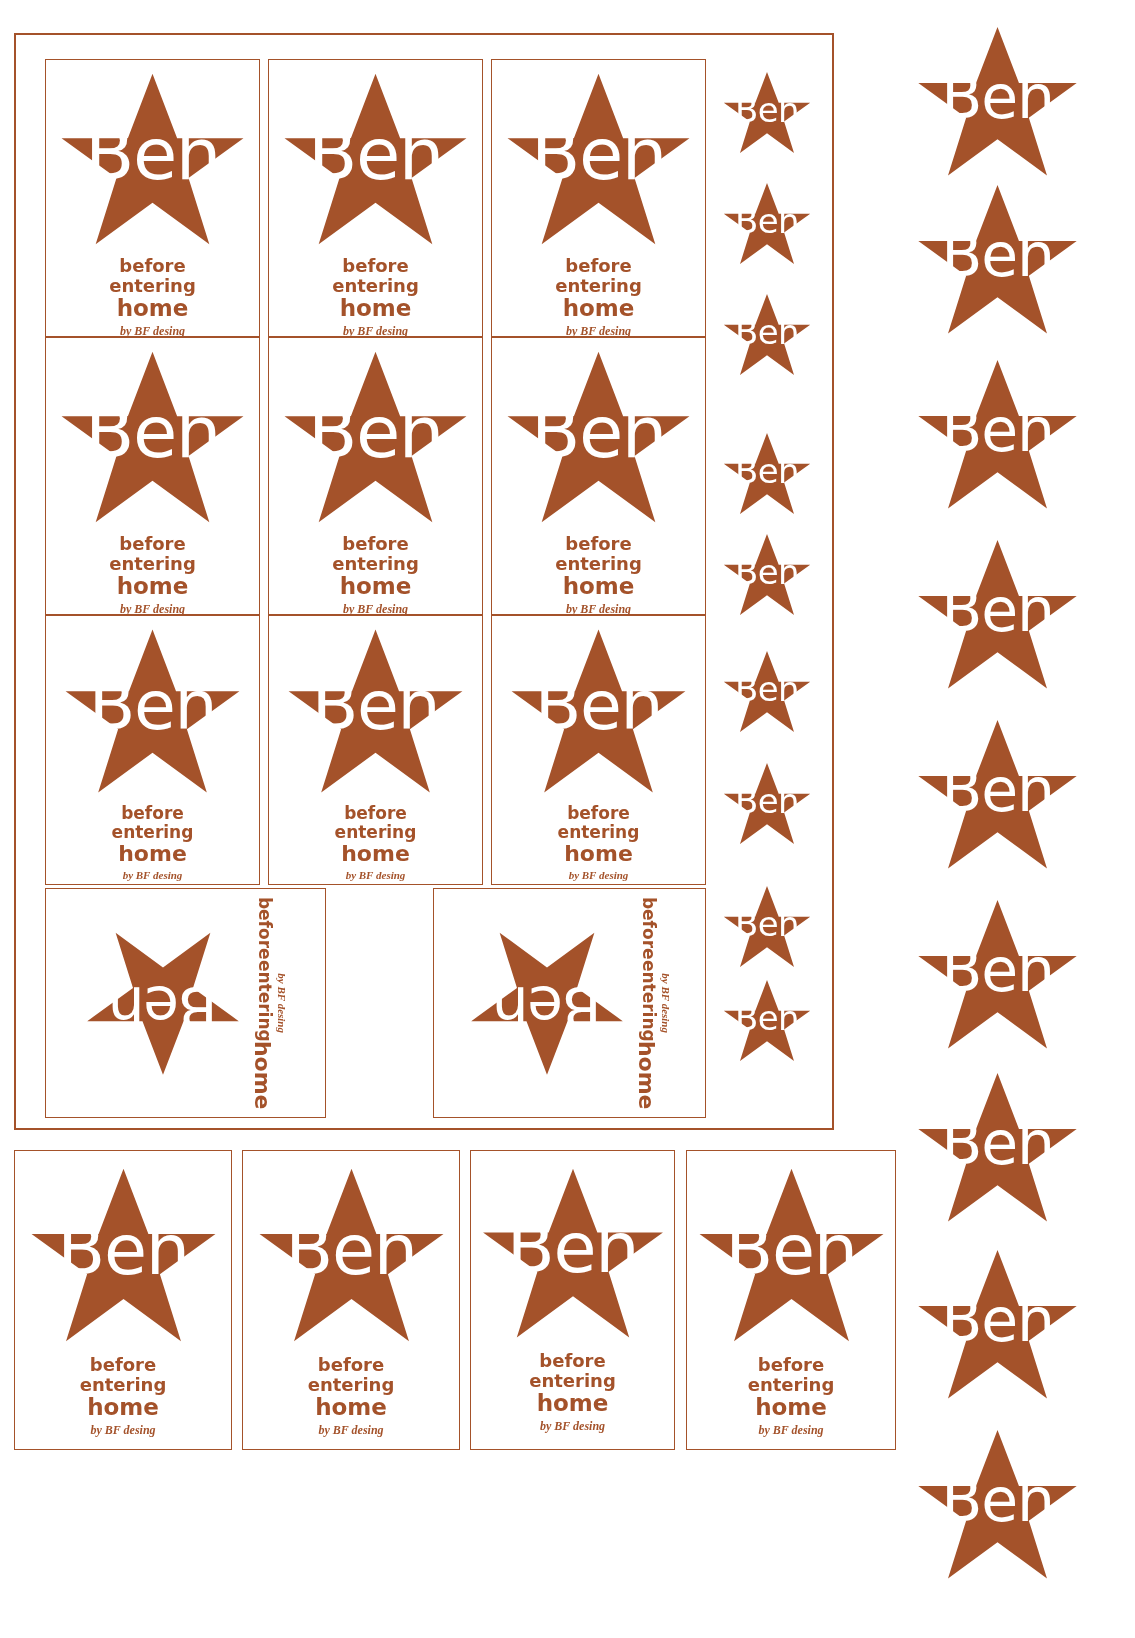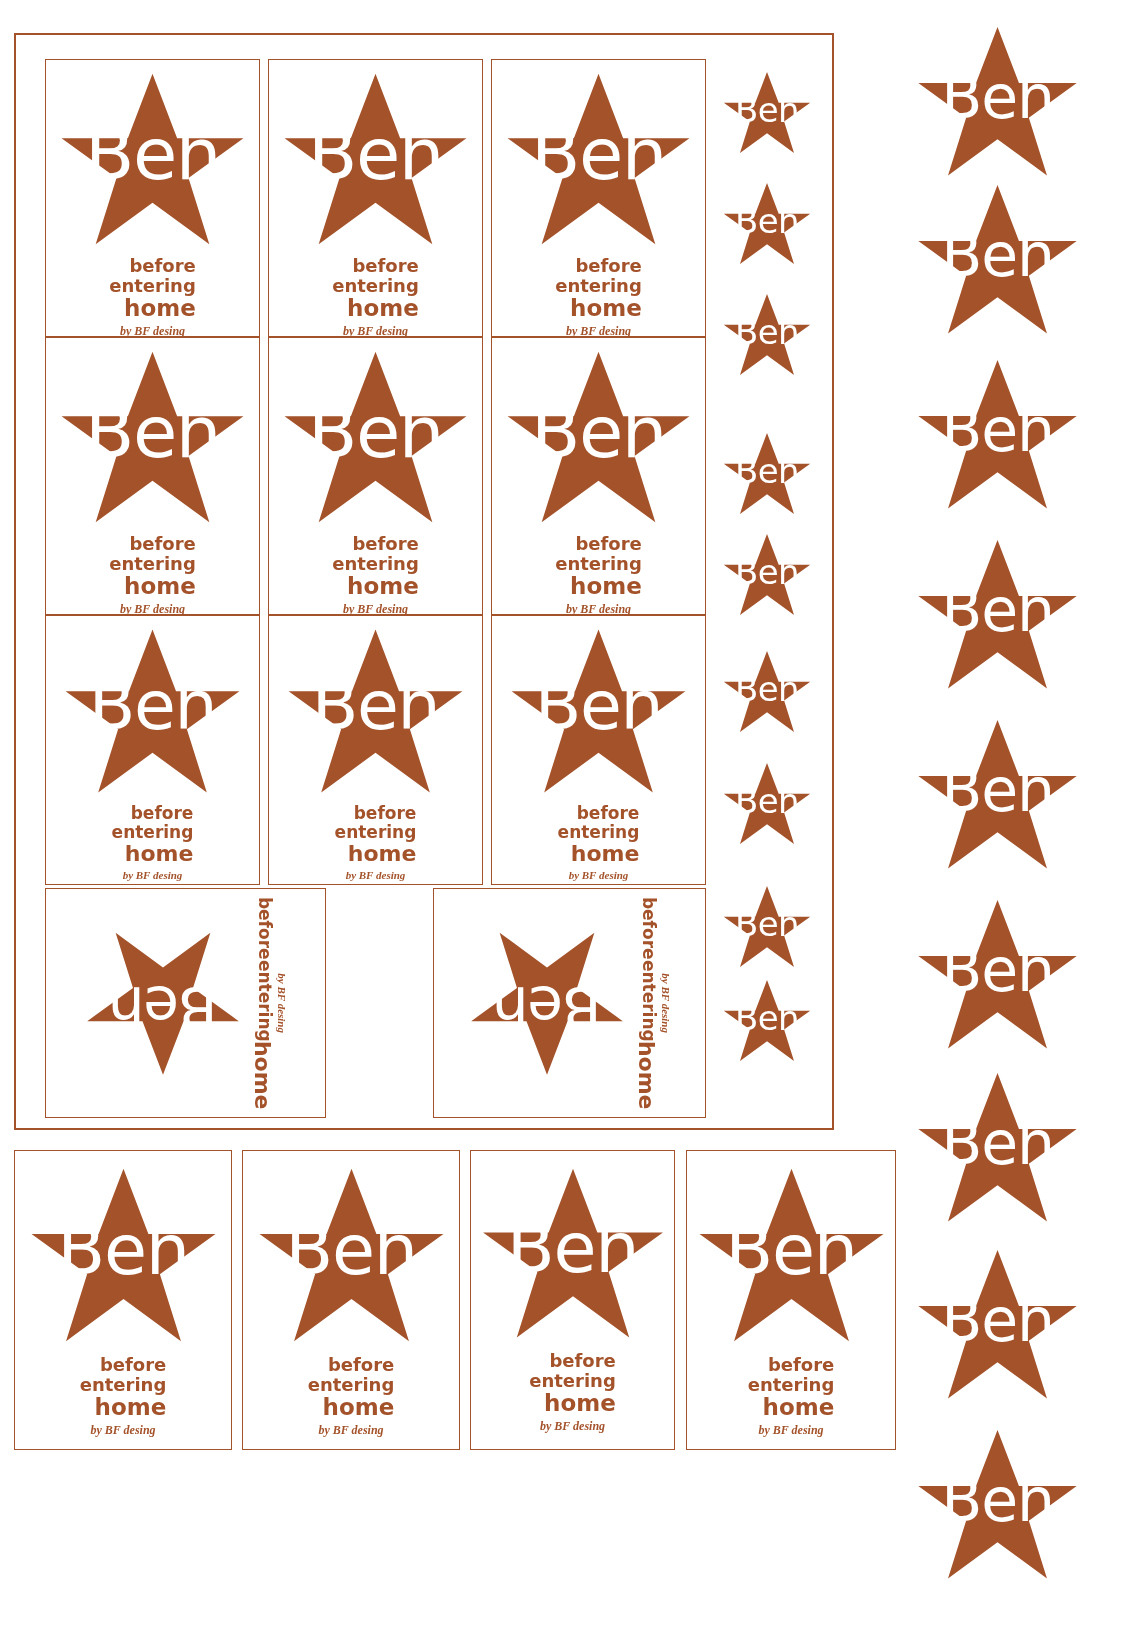--- a/index.html
+++ b/index.html
@@ -39,21 +39,21 @@
     transform: translate(-50%, -50%);
     color: #ffffff;
     font-weight: 400;
     letter-spacing: -0.02em;
     line-height: 1;
     white-space: nowrap;
     font-family: "DejaVu Sans", sans-serif;
   }
   .tagline {
     color: #A4522A;
-    text-align: right;
+    text-align: center;
     line-height: 1.12;
     font-weight: 700;
     font-family: "DejaVu Sans", sans-serif;
   }
   .tagline .t1 { font-weight: 700; }
   .tagline .t2 { font-weight: 700; }
   .tagline .t3 { font-weight: 700; }
   .byline {
     color: #A4522A;
     font-family: "Liberation Serif", serif;

